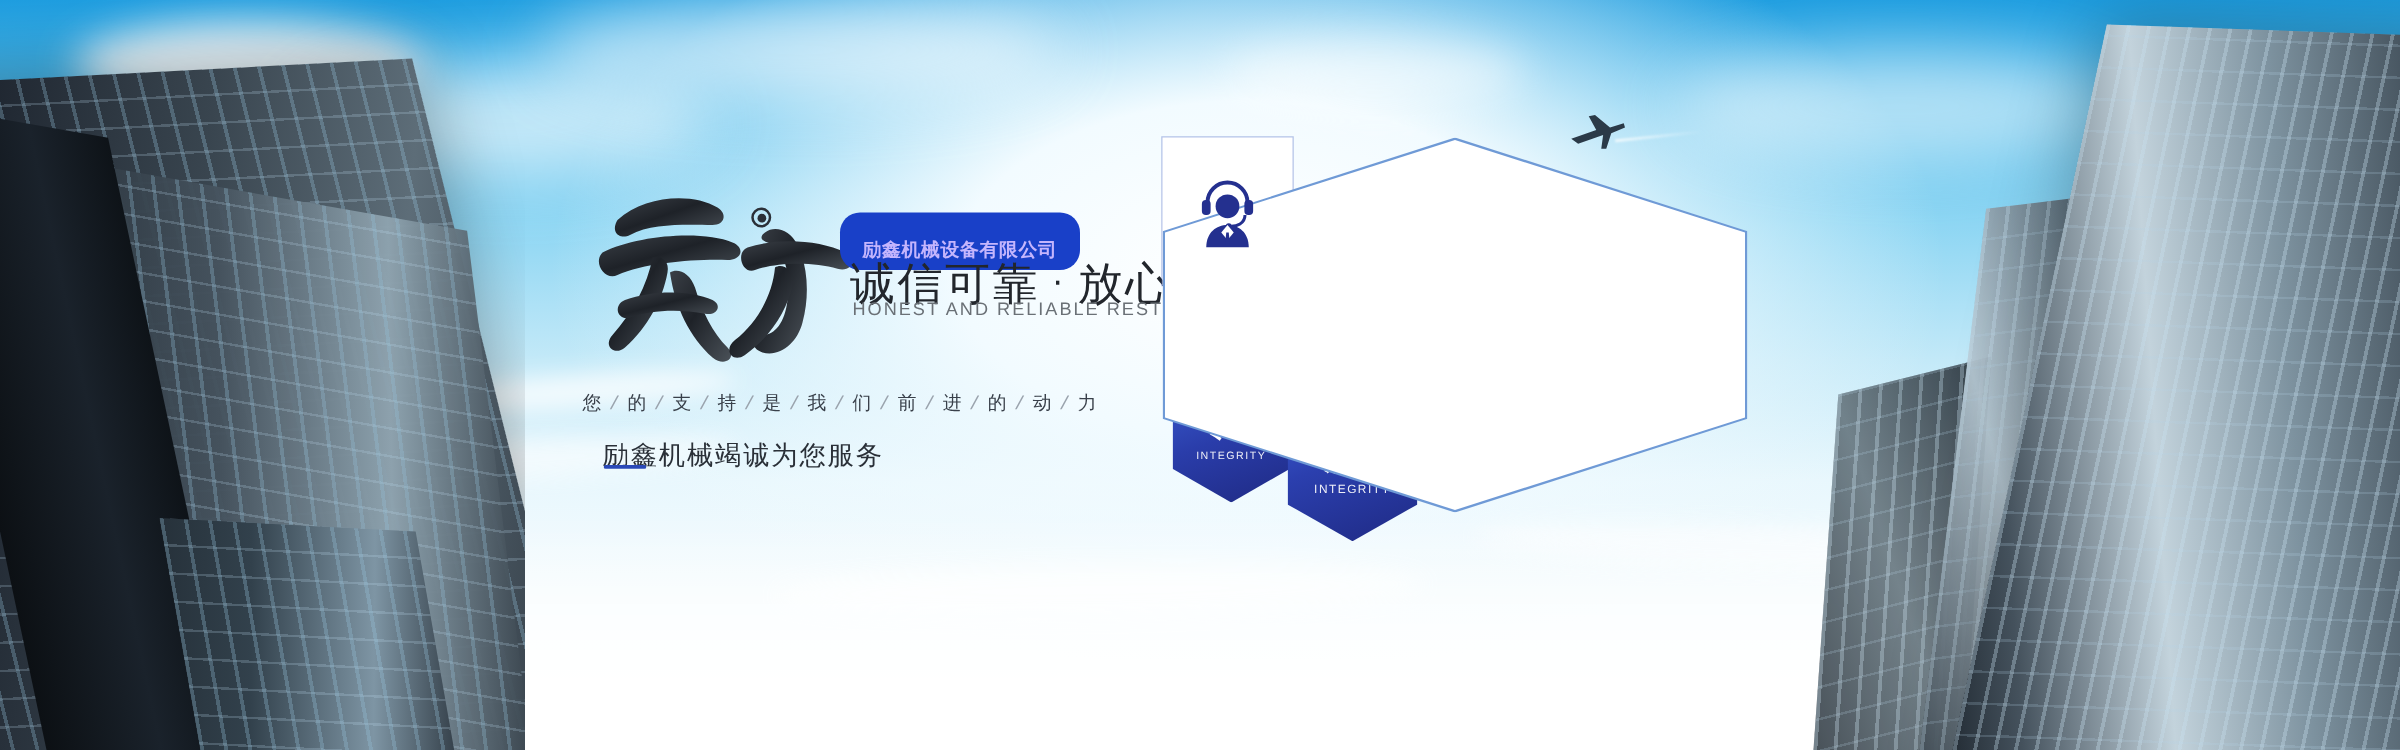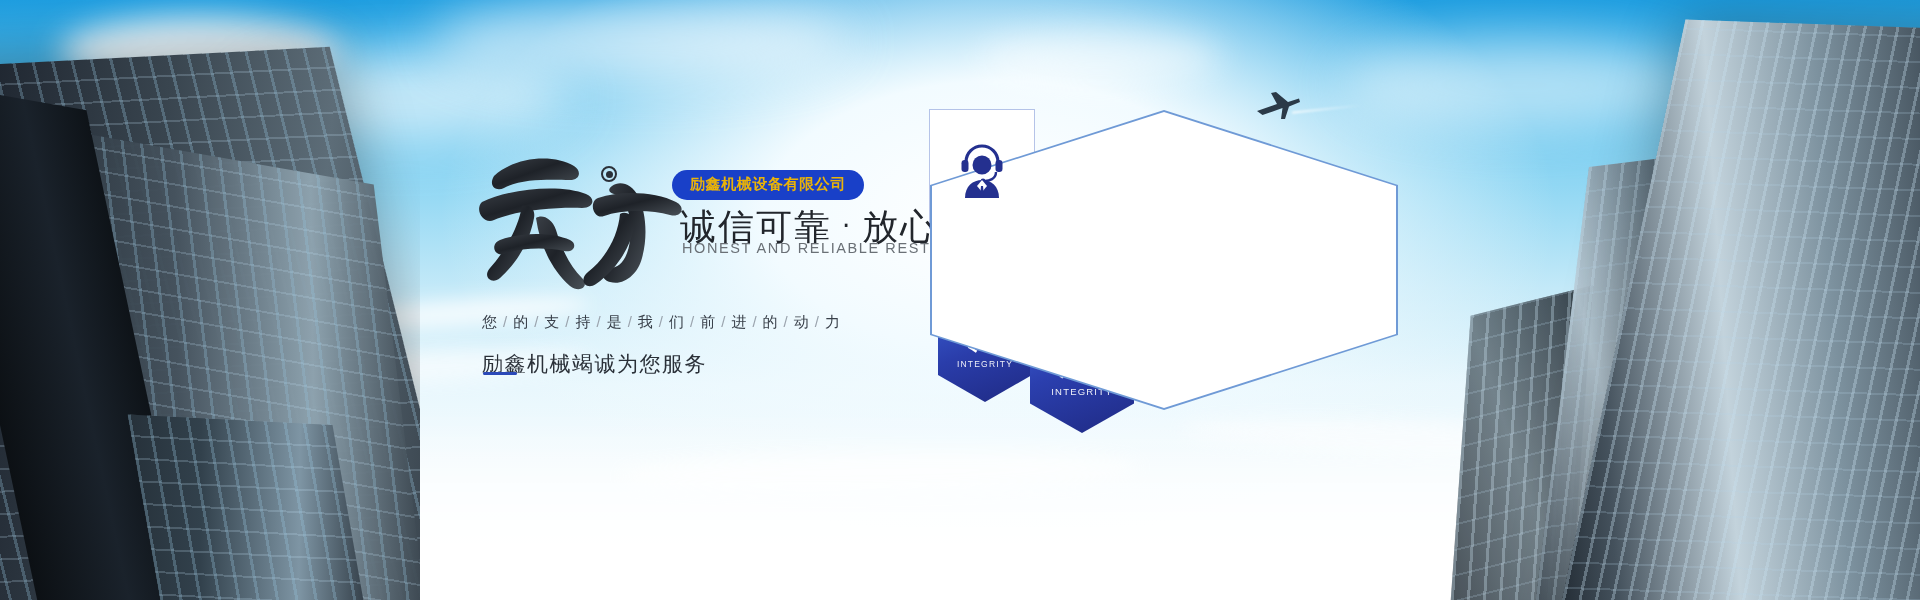--- a/index.html
+++ b/index.html
@@ -111,42 +111,42 @@
 
   .dot-mark{
     position:absolute; left:601px; top:166px; width:16px; height:16px;
     border:2px solid #2b3038; border-radius:50%;
     display:flex; align-items:center; justify-content:center;
   }
   .dot-mark i{ width:7px; height:7px; background:#2b3038; border-radius:50%; display:block; }
 
   .pill{
     position:absolute; left:672px; top:170px;
-    background:#1940c8; color:#eab308; border-radius:16px;
-    padding:5px 18px 6px; font-size:15px; font-weight:bold; letter-spacing:.6px;
+    background:#1940c8; color:#c4b5fd; border-radius:16px;
+    padding:21px 18px 6px; font-size:15px; font-weight:bold; letter-spacing:.6px;
     white-space:nowrap;
     font-family:"DejaVu Sans","Liberation Sans",sans-serif;
   }
 
   .slogan{
     position:absolute; left:680px; top:203px;
     font-size:36px; color:#22262c; letter-spacing:2px; white-space:nowrap;
     font-family:"DejaVu Sans","Liberation Sans",sans-serif;
   }
   .slogan .sep{ padding:0 10px; font-size:26px; position:relative; top:-4px; }
 
   .slogan-en{
     position:absolute; left:682px; top:240px;
     font-size:14.5px; color:#6a7076; letter-spacing:1.6px; white-space:nowrap;
   }
 
   .tagline{
-    position:absolute; left:482px; top:313px;
+    position:absolute; left:466px; top:313px;
     font-size:15px; color:#39404a; letter-spacing:1px; white-space:nowrap;
-    font-family:Liberation Sans, sans-serif;
+    font-family:Liberation Mono, monospace;
   }
   .tagline .sl{ color:#9aa3ad; padding:0 5px; }
 
   .subline{
     position:absolute; left:482px; top:338px;
     font-size:21px; color:#2a3038; letter-spacing:1.5px; white-space:nowrap;
     font-family:"DejaVu Sans","Liberation Sans",sans-serif;
     margin-top:12px;
   }
   .underbar{

